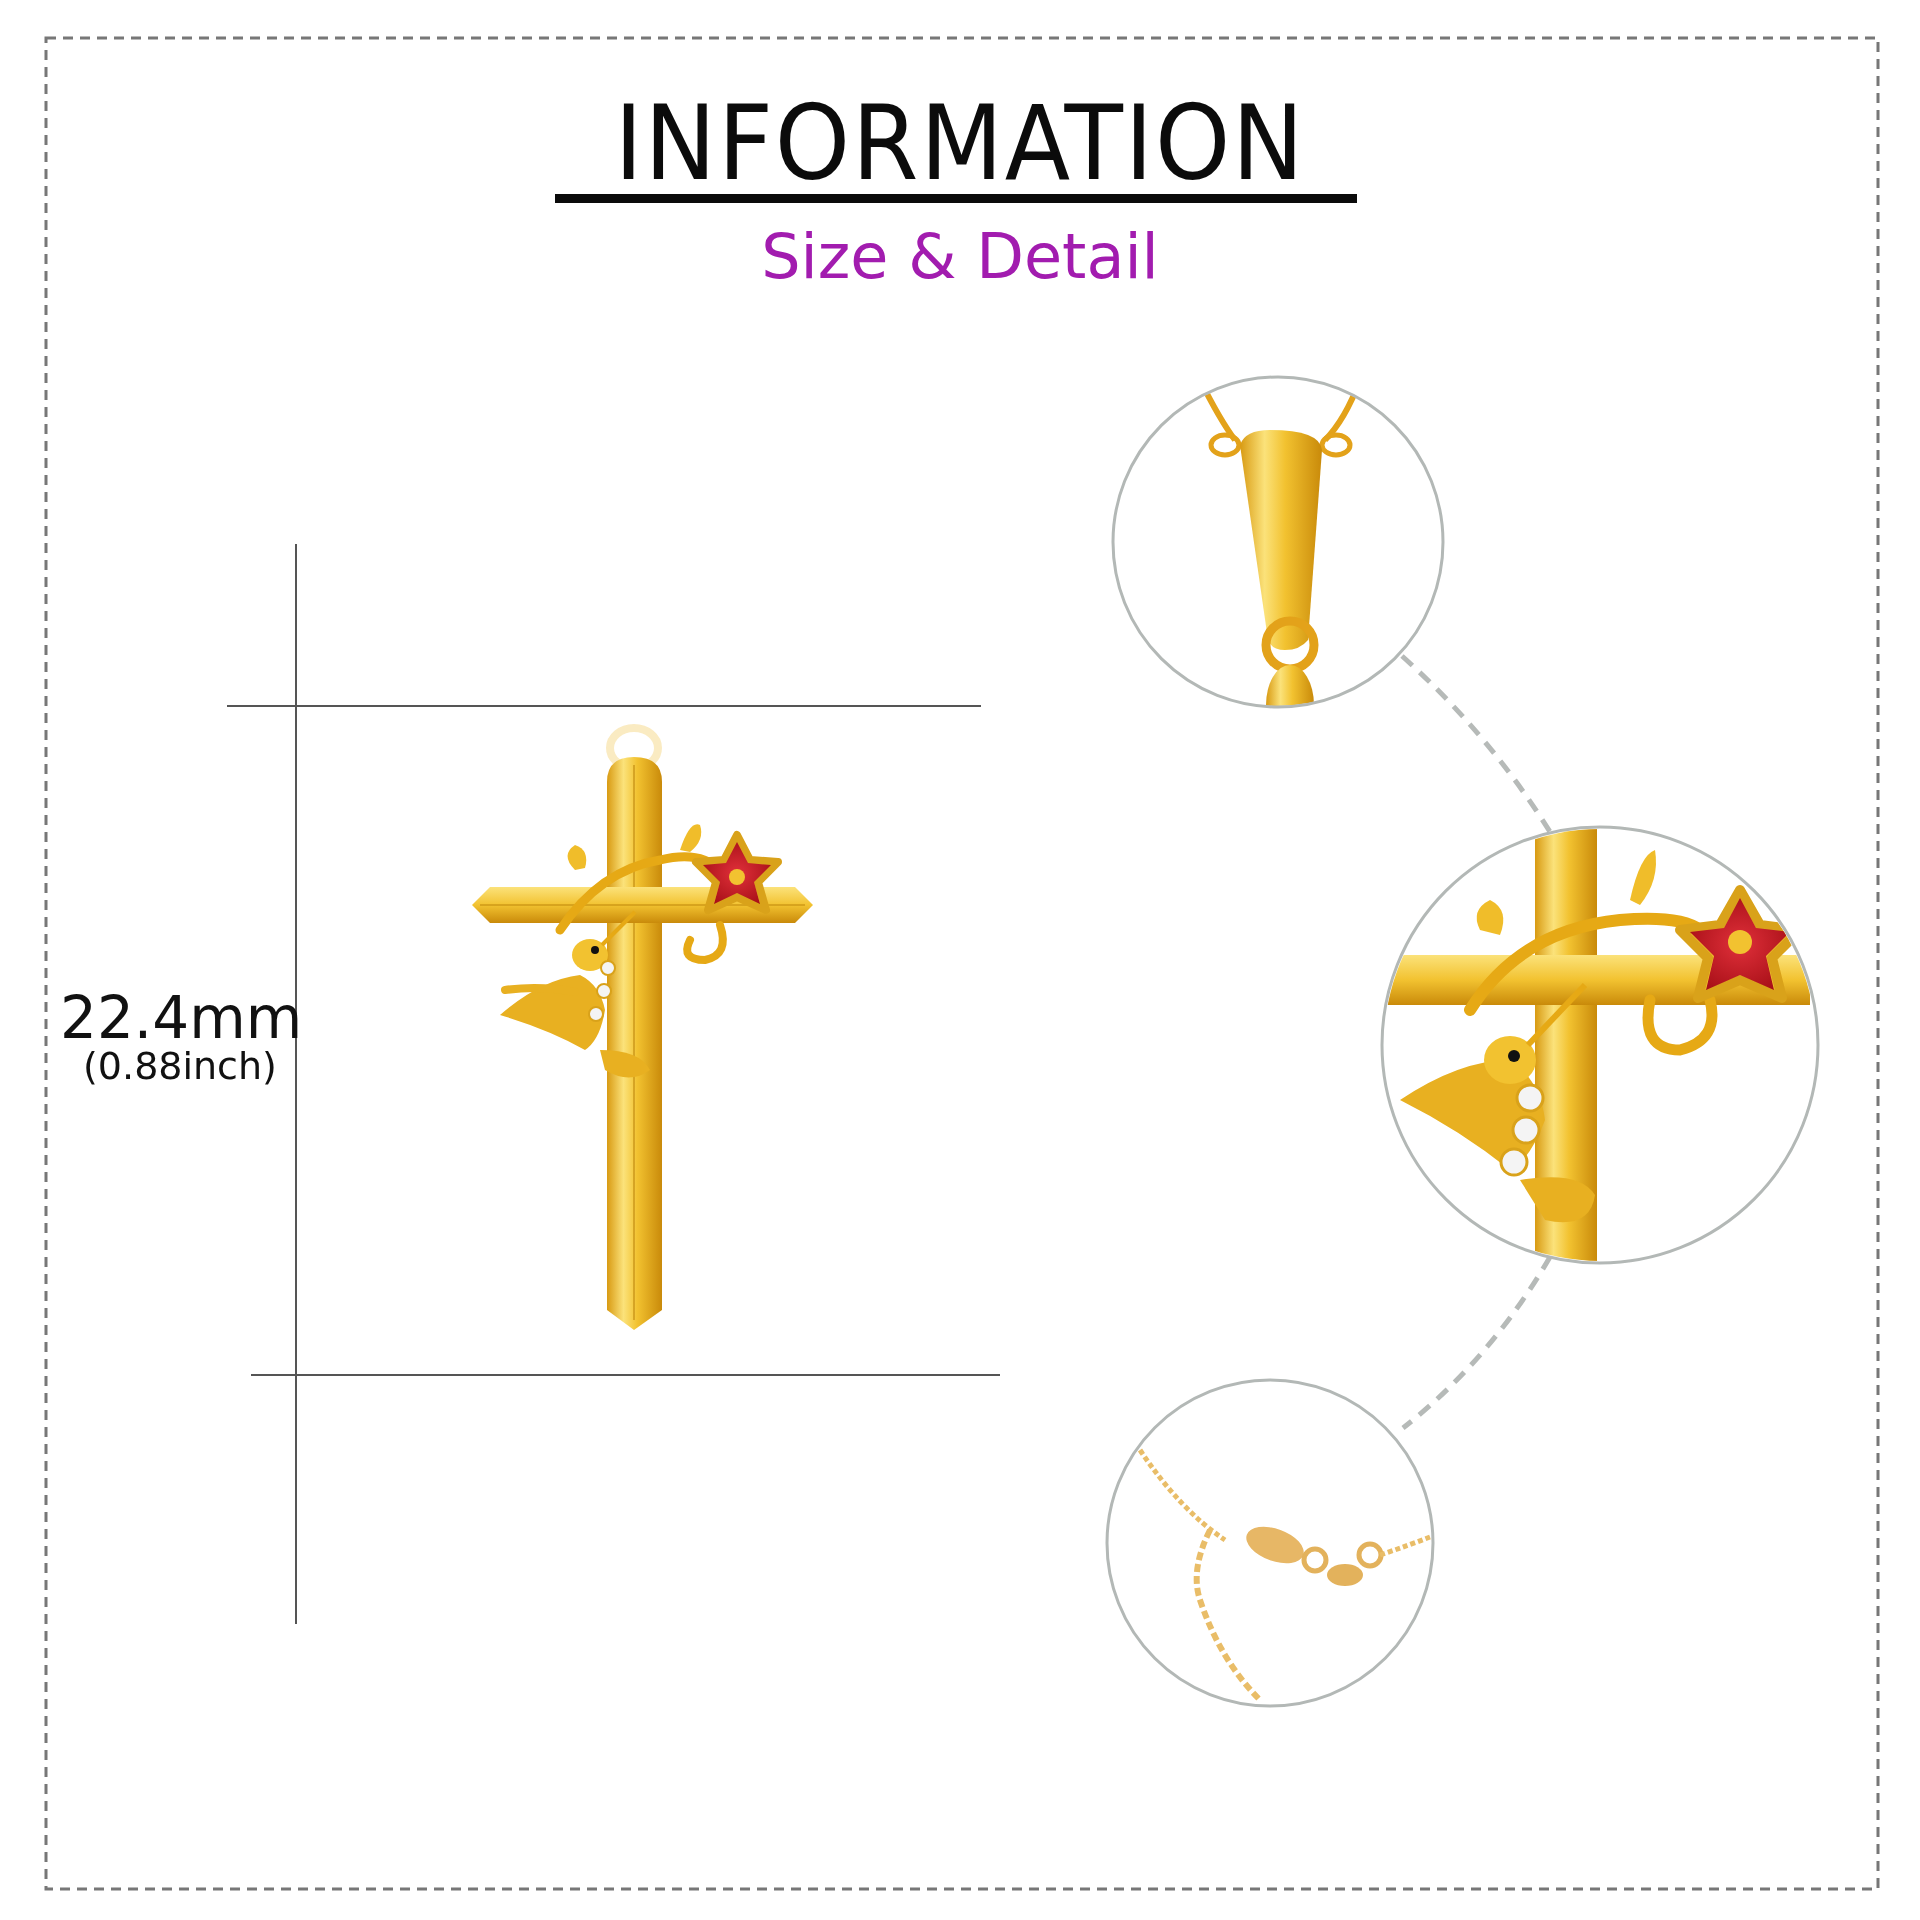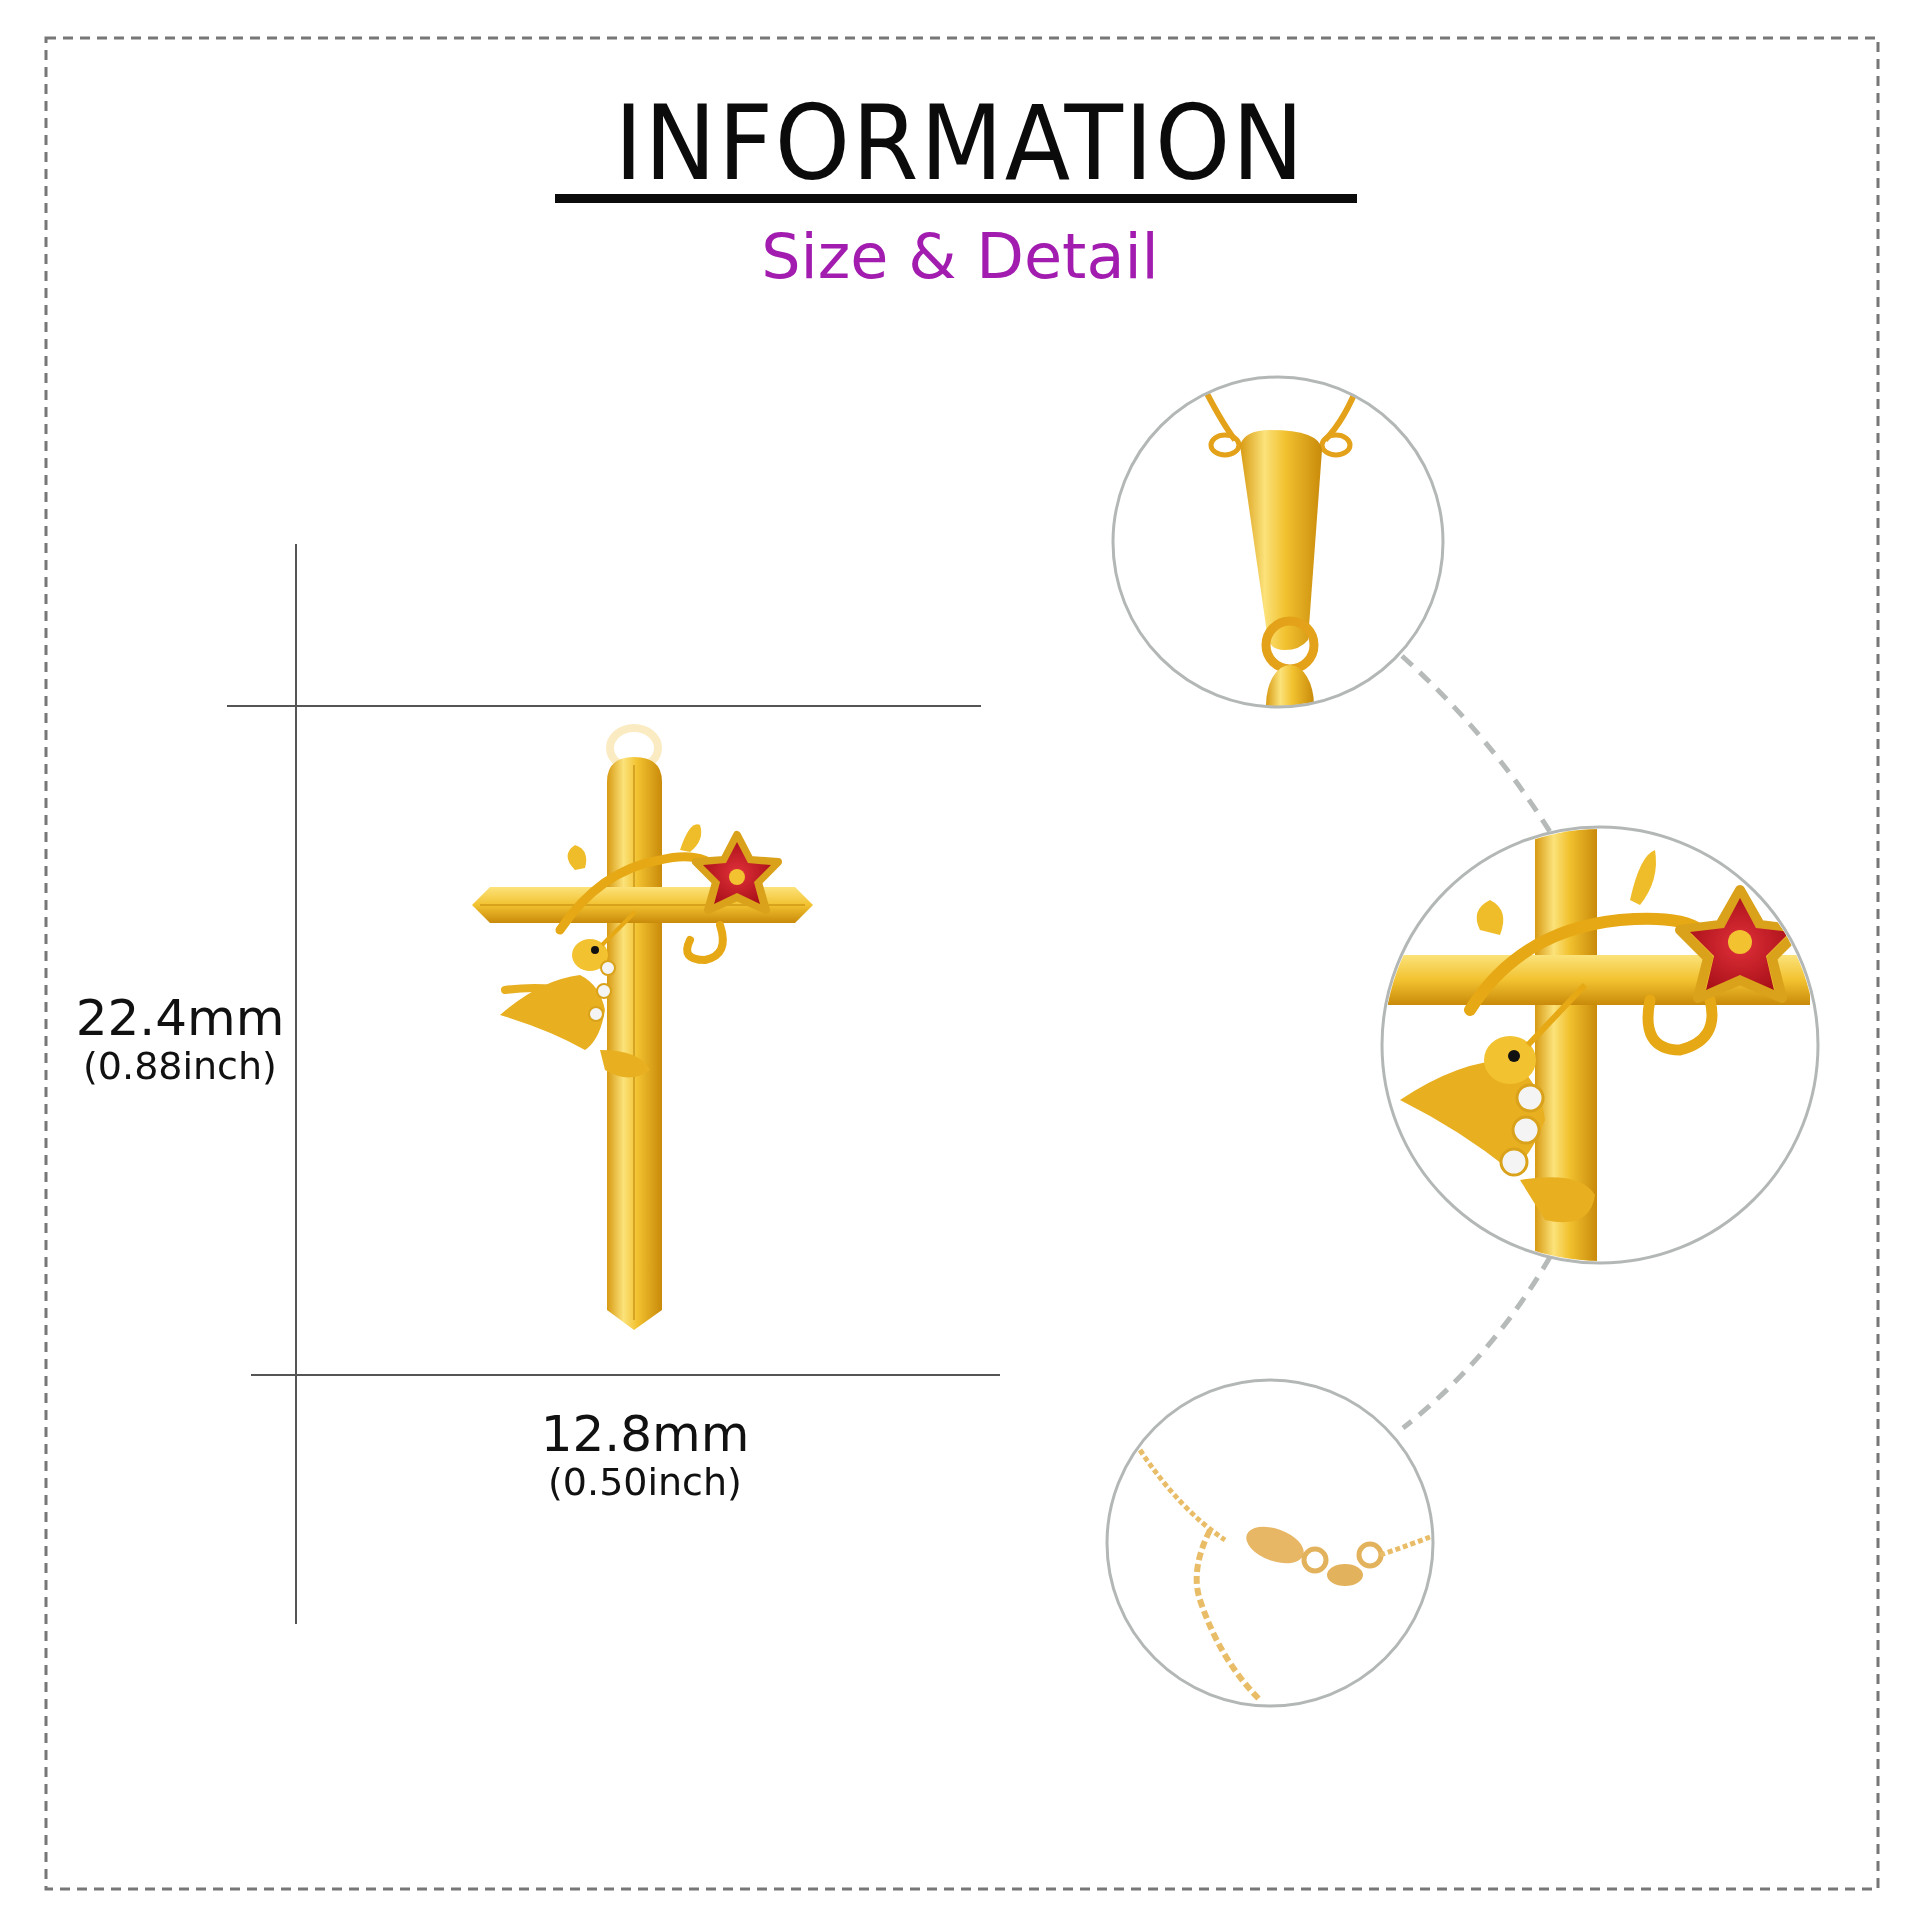--- a/index.html
+++ b/index.html
@@ -6,21 +6,21 @@
     body { width: 1920px; height: 1920px; position: relative; overflow: hidden;
            font-family: "DejaVu Sans", "Liberation Sans", sans-serif; color: #111; }
     .frame { position: absolute; left: 0; top: 0; width: 1560px; height: 1920px; }
     .title { position: absolute; left: 560px; width: 800px; top: 88px; text-align: center;
              font-size: 104px; line-height: 110px; font-weight: 400; letter-spacing: 2px;
              transform: scaleX(0.92); transform-origin: center; color: #0b0b0b; }
     .title-rule { position: absolute; left: 555px; top: 194px; width: 802px; height: 9px; background: #0b0b0b; }
     .subtitle { position: absolute; left: 560px; width: 800px; top: 222px; text-align: center;
                 font-size: 62px; line-height: 70px; color: #a21caf; }
     .dim-label { position: absolute; text-align: center; color: #111; }
-    .dim-main { font-size: 50px; line-height: 52px; display: block; }
+    .dim-main { font-size: 58px; line-height: 52px; display: block; }
     .dim-sub { font-size: 38px; line-height: 44px; display: block; }
     .dim-h { left: 60px; width: 240px; top: 992px; }
     .dim-w { left: 520px; width: 250px; top: 1408px; }
     svg { position: absolute; left: 0; top: 0; }
   </style>
 </head>
 <body>
 
 <div class="frame">
 
@@ -154,17 +154,13 @@
 
   <div class="title">INFORMATION</div>
   <div class="title-rule"></div>
   <div class="subtitle">Size &amp; Detail</div>
 
   <div class="dim-label dim-h">
     <span class="dim-main">22.4mm</span>
     <span class="dim-sub">(0.88inch)</span>
   </div>
 
-  <div class="dim-label dim-w">
-    <span class="dim-main">12.8mm</span>
-    <span class="dim-sub">(0.50inch)</span>
-  </div>
 </div>
 
 </body></html>

